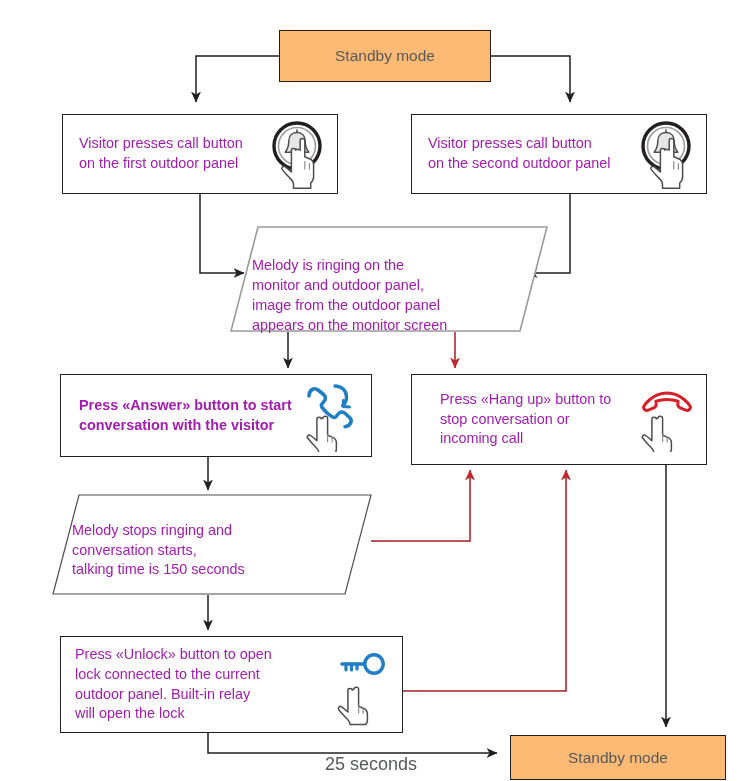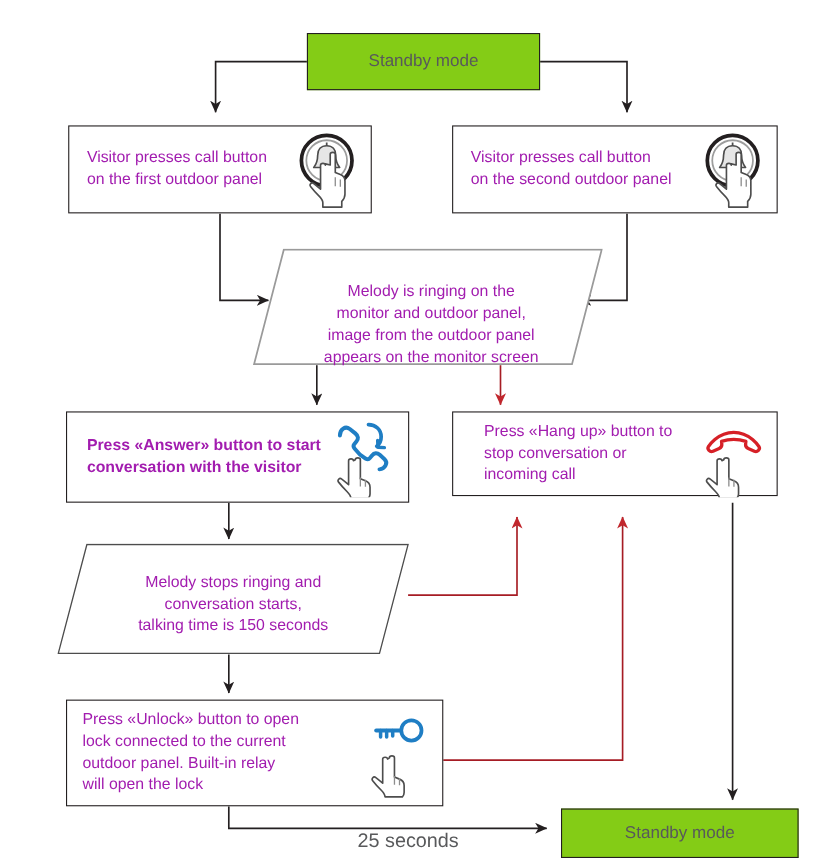--- a/index.html
+++ b/index.html
@@ -25,21 +25,21 @@
     box-sizing:border-box;
     display:flex;
     align-items:center;
   }
   .rect{
     border:1.4px solid #231f20;
     background:#ffffff;
   }
   .standby{
     border:1.4px solid #231f20;
-    background:#84cc16;
+    background:#fdba74;
     justify-content:flex-start;
   }
   .standby .lbl{
     font-size:15.5px;
     color:#58595b;
     text-align:center;
     width:100%;
   }
   .txt{
     font-size:14.4px;
@@ -52,21 +52,20 @@
     display:flex;
     align-items:center;
     justify-content:center;
   }
   .para-wrap svg.shape{
     position:absolute;
     left:0; top:0;
   }
   .para-wrap .txt{
     position:relative;
-    text-align:center;
     z-index:2;
     margin-top:34px;
   }
   .body-txt{
     position:relative;
     z-index:2;
   }
   .icon-area{
     position:absolute;
     display:flex;
@@ -179,21 +178,21 @@
       <svg width="58" height="72" viewBox="0 0 58 72">
         <path d="M8,16 c0,-6 5,-9 9,-6 l5,4 c3,2.4 3,5 1,7.4 l-2,2.4 c-1,1.2 -0.8,2.4 0.4,4 c2.6,3.6 6,6.8 9.8,9 c1.7,1 3,1 4,-0.3 l2,-2.5 c2,-2.4 4.6,-2.6 7,-0.5 l4.4,4 c3.4,3.2 0.6,8.8 -4.6,9.2" fill="none" stroke="#1f7ec4" stroke-width="3.6" stroke-linecap="round"></path>
         <path d="M34,6 c6.5,0 11.5,4.6 11.5,11 c0,4 -1.6,6.8 -4,8.6" fill="none" stroke="#1f7ec4" stroke-width="3.4" stroke-linecap="round"></path>
         <path d="M42.5,26.6 l-0.2,-6.2 M42.5,26.6 l6.0,0.4" fill="none" stroke="#1f7ec4" stroke-width="3.0" stroke-linecap="round"></path>
         <path d="M22,38 c0,-2.4 4.6,-2.4 4.6,0 c0,2.4 0,13.2 0,17.2 l4.6,1.9 c2.6,1.0 4.2,2.8 4.2,5.8 l0,6.2 c0,1.6 -0.6,2.9 -1.6,3.9 l-15.8,0 c0,-2.6 -1.7,-4.3 -3.6,-6.2 c-2.3,-2.3 -6.2,-6.7 -7.6,-8.5 c-1.4,-1.8 0.7,-4.4 2.9,-2.8 c2.0,1.5 6.2,5.1 6.2,5.1 l0,-21.7 c0,-2.3 4.4,-2.3 4.4,0 z" fill="#ffffff" stroke="#4d4d4d" stroke-width="1.5" stroke-linejoin="round"></path>
         <path d="M26.6,54.2 l0,8.0 M31.2,56.2 l0,6.4" stroke="#8d8d8d" stroke-width="1.2"></path>
       </svg>
     </span>
   </div>
 
-  <div class="node rect" style="left:411px; top:374px; width:296px; height:77px;">
+  <div class="node rect" style="left:411px; top:374px; width:296px; height:91px;">
     <span class="txt body-txt" style="margin-left:28px; max-width:210px;">Press «Hang up» button to
 stop conversation or
 incoming call</span>
     <span class="icon-area" style="right:10px; top:4px; width:62px; height:74px;">
       <svg width="58" height="72" viewBox="0 0 58 72">
         <path d="M8,26 c0,0 8,-13 23,-13 c15,0 23,13 23,13 c1.4,2.2 -1.4,5.4 -4.2,4.2 l-5.6,-2.4 c-2.0,-0.9 -2.6,-2.2 -2.4,-4.2 l0.3,-2.4 c-7.0,-2.2 -15.2,-2.2 -22.2,0 l0.3,2.4 c0.2,2.0 -0.4,3.3 -2.4,4.2 l-5.6,2.4 c-2.8,1.2 -5.6,-2.0 -4.2,-4.2 z" fill="#ffffff" stroke="#d62027" stroke-width="3.0" stroke-linejoin="round"></path>
         <path d="M22,38 c0,-2.4 4.6,-2.4 4.6,0 c0,2.4 0,13.2 0,17.2 l4.6,1.9 c2.6,1.0 4.2,2.8 4.2,5.8 l0,6.2 c0,1.6 -0.6,2.9 -1.6,3.9 l-15.8,0 c0,-2.6 -1.7,-4.3 -3.6,-6.2 c-2.3,-2.3 -6.2,-6.7 -7.6,-8.5 c-1.4,-1.8 0.7,-4.4 2.9,-2.8 c2.0,1.5 6.2,5.1 6.2,5.1 l0,-21.7 c0,-2.3 4.4,-2.3 4.4,0 z" fill="#ffffff" stroke="#4d4d4d" stroke-width="1.5" stroke-linejoin="round"></path>
         <path d="M26.6,54.2 l0,8.0 M31.2,56.2 l0,6.4" stroke="#8d8d8d" stroke-width="1.2"></path>
       </svg>
     </span>

